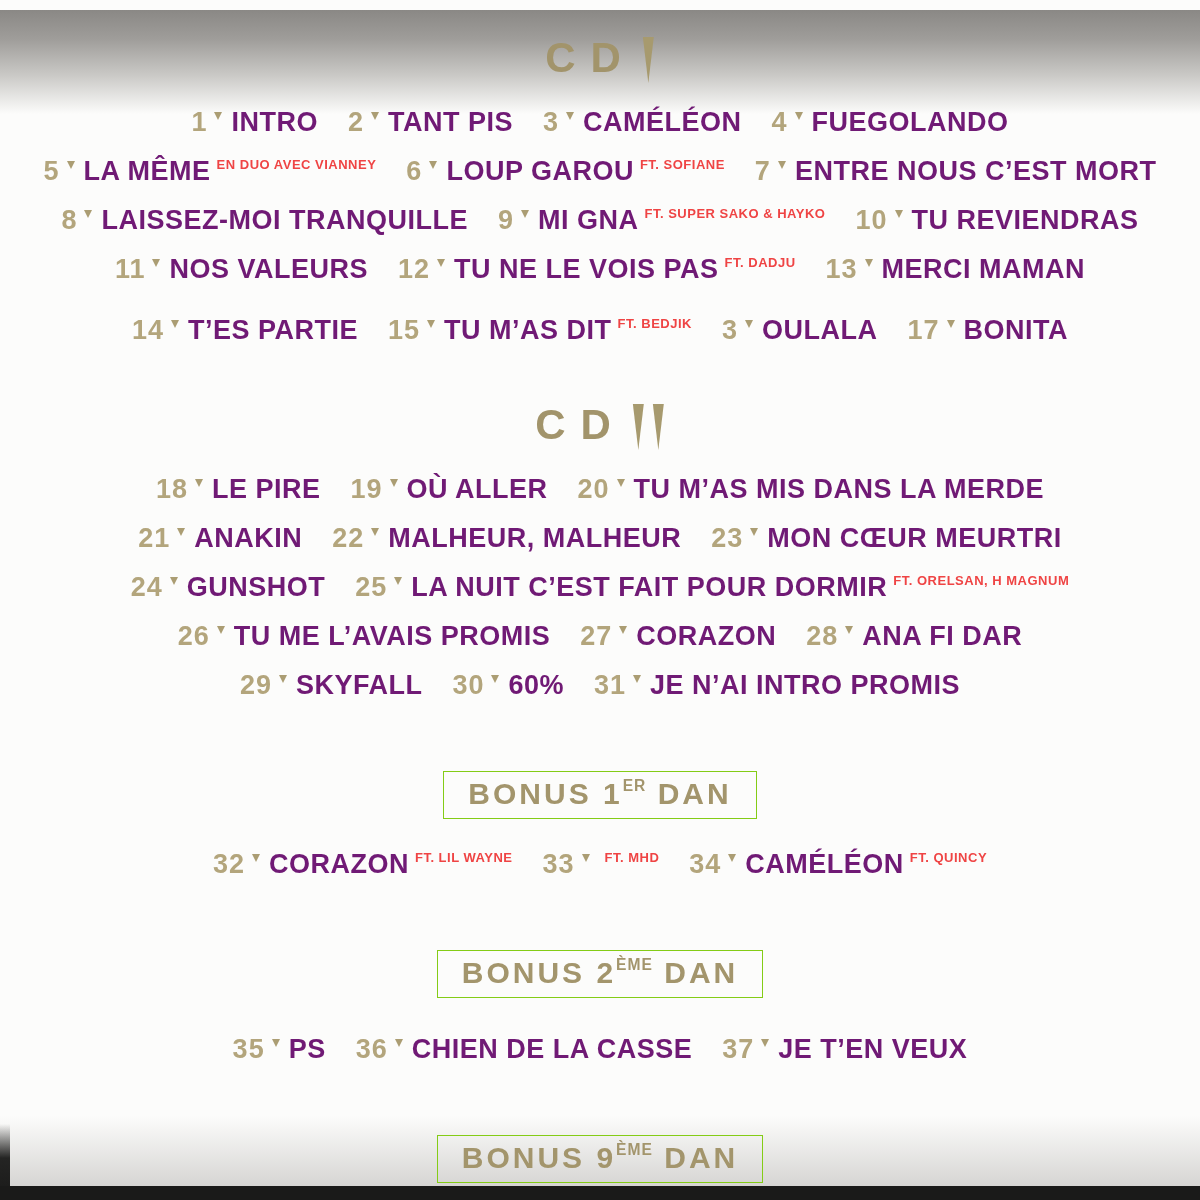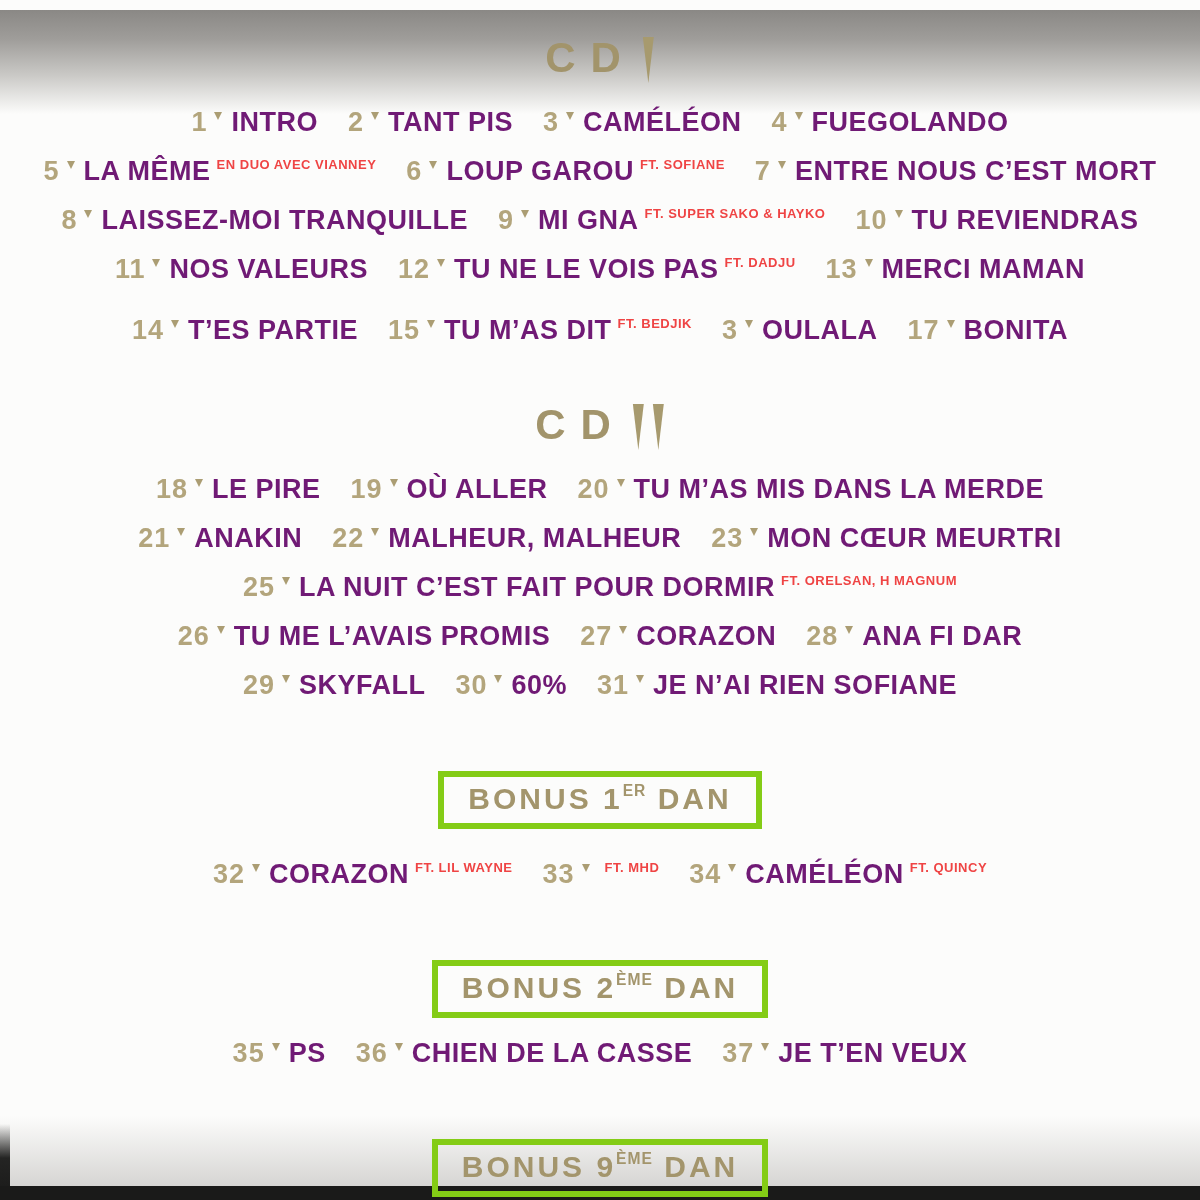--- a/index.html
+++ b/index.html
@@ -69,29 +69,29 @@
     line-height: 30px; letter-spacing: 0.5px;
   }
   .feat {
     font-size: 13px; font-weight: bold; color: #ef4444;
     letter-spacing: 0.5px; margin-left: 6px; position: relative; top: 1px;
   }
 
   
   .mt8  { margin-top: 12px; }
   .mt30 { margin-top: 30px; }
-  .mt36 { margin-top: 20px; }
+  .mt36 { margin-top: 36px; }
   .mt38 { margin-top: 38px; }
   .mt52 { margin-top: 52px; }
   .first-row { margin-top: 20px; }
 
   
   .box-row { display: flex; justify-content: center; }
   .bonus-box {
-    display: inline-block; border: 6px solid #84cc16;
+    display: inline-block; border: 1px solid #84cc16;
     padding: 5px 24px 7px 24px;
     color: #a3956c; font-size: 30px; font-weight: bold; letter-spacing: 3px;
     background: transparent;
   }
   .bonus-box sup {
     font-size: 0.52em; letter-spacing: 1px; position: relative; top: -2px;
   }
 </style>
 </head>
 <body>
@@ -241,20 +241,25 @@
           <span class="title">MALHEUR, MALHEUR</span>
         </span>
         <span class="entry">
           <span class="num">23</span>
           <span class="tri"></span>
           <span class="title">MON CŒUR MEURTRI</span>
         </span>
       </div>
       <div class="row">
         <span class="entry">
+          <span class="num">24</span>
+          <span class="tri"></span>
+          <span class="title">GUNSHOT</span>
+        </span>
+        <span class="entry">
           <span class="num">25</span>
           <span class="tri"></span>
           <span class="title">LA NUIT C’EST FAIT POUR DORMIR</span>
           <span class="feat">FT. ORELSAN, H MAGNUM</span>
         </span>
       </div>
       <div class="row">
         <span class="entry">
           <span class="num">26</span>
           <span class="tri"></span>
@@ -278,21 +283,21 @@
           <span class="title">SKYFALL</span>
         </span>
         <span class="entry">
           <span class="num">30</span>
           <span class="tri"></span>
           <span class="title">60%</span>
         </span>
         <span class="entry">
           <span class="num">31</span>
           <span class="tri"></span>
-          <span class="title">JE N’AI RIEN SOFIANE</span>
+          <span class="title">JE N’AI INTRO PROMIS</span>
         </span>
       </div>
       <div class="box-row mt52">
         <div class="bonus-box"><span>BONUS 1</span><sup>ER</sup><span> DAN</span></div>
       </div>
       <div class="row mt30">
         <span class="entry">
           <span class="num">32</span>
           <span class="tri"></span>
           <span class="title">CORAZON</span>

